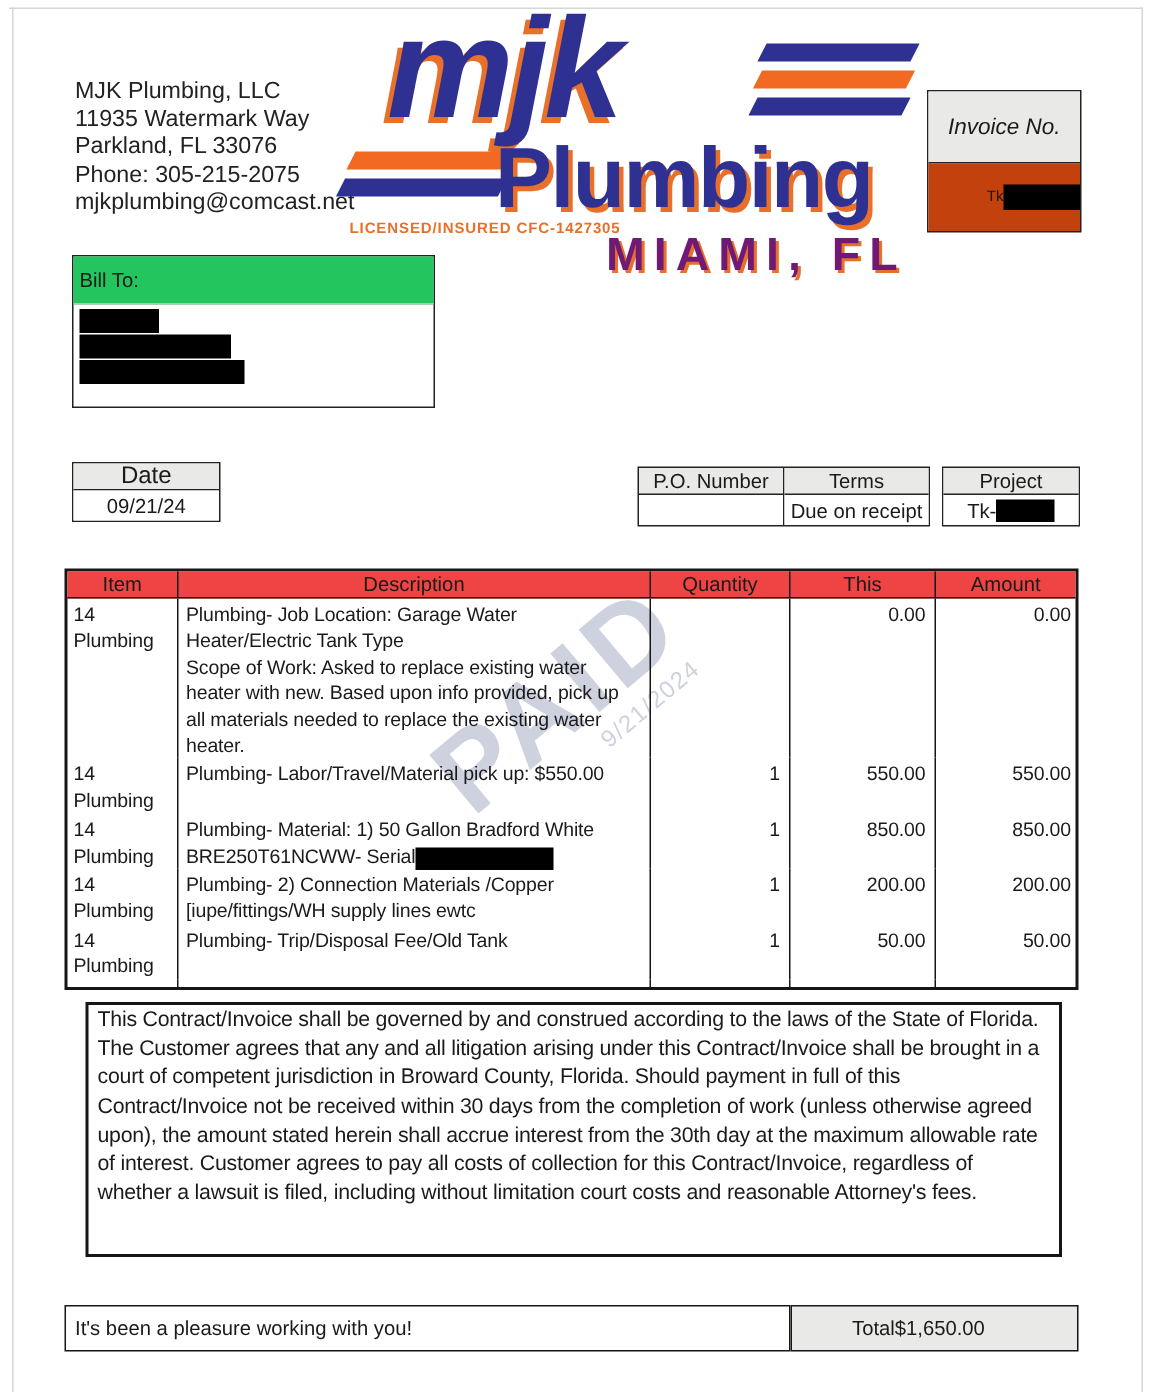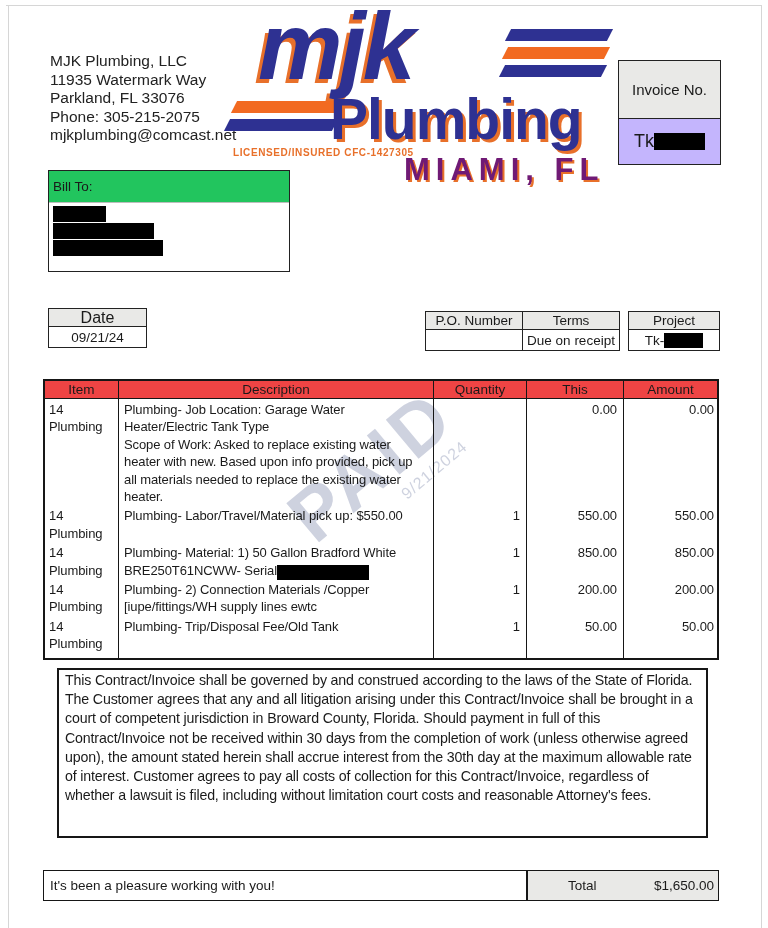--- a/index.html
+++ b/index.html
@@ -23,22 +23,22 @@
   .st-r3 { left:502px; top:65px; width:102px; }
   .st-l1 { left:234px; top:101px; width:108px; }
   .st-l2 { left:227px; top:119px; width:108px; }
   .logo-plumbing { position:absolute; left:330px; top:86px; font-size:57px; font-weight:bold; letter-spacing:-1px; color:#2E3192; text-shadow:3px 3px 0 #E8702A; }
   .logo-license { position:absolute; left:233px; top:147px; font-size:10px; letter-spacing:0.6px; color:#E8702A; font-weight:bold; }
   .logo-city { position:absolute; left:404px; top:152px; font-size:31px; font-weight:bold; letter-spacing:6px; color:#701a75; text-shadow:2px 2px 0 #E8702A; }
 
   
   .hdrcell { background:#e9e9e7; display:flex; align-items:center; justify-content:center; }
   .invoice-box { position:absolute; left:618px; top:60px; width:103px; border:1px solid #222; }
-  .invoice-box .hdrcell { height:58px; border-bottom:1px solid #222; font-size:15px; }
-  .invoice-box .val { height:45px; display:flex; align-items:center; justify-content:center; font-size:18px; background:#c4b5fd; }
+  .invoice-box .hdrcell { height:48px; border-bottom:1px solid #222; font-size:15px;font-style:italic; }
+  .invoice-box .val { height:45px; display:flex; align-items:center; justify-content:flex-end; font-size:10px; background:#c2410c; }
 
   .billto-box { position:absolute; left:48px; top:170px; width:242px; height:102px; border:1px solid #222; background:#fff; }
   .billto-box .bt-head { background:#22c55e; border-bottom:1px solid #bdbdbd; height:32px; font-size:13.5px; padding-left:4px; display:flex; align-items:center; }
   .redbar { background:#000; height:16px; margin:1px 0 0 4px; }
 
   .date-box { position:absolute; left:48px; top:308px; width:99px; border:1px solid #222; }
   .date-box .hdrcell { height:18px; border-bottom:1px solid #222; font-size:16px; }
   .date-box .val { height:20px; display:flex; align-items:center; justify-content:center; font-size:13.5px; background:#fff; }
 
   .poterms { position:absolute; left:425px; top:311px; width:195px; border:1px solid #222; display:flex; }
@@ -76,21 +76,21 @@
   .t-row .c-desc { padding:2px 17px 0 5px; white-space:pre-line; }
   .t-row .c-qty, .t-row .c-rate { text-align:right; padding:2px 6px 0 0; }
   .t-row .c-amt { text-align:right; padding:2px 3px 0 0; }
   .serial-red { display:inline-block; width:92px; height:15px; background:#000; vertical-align:text-bottom; transform:translateY(2px); }
 
   
   .legal-box { position:absolute; left:57px; top:668px; width:651px; height:170px; border:2px solid #161616; padding:1px 6px; font-size:14.2px; line-height:19.2px; letter-spacing:-0.15px; background:#fff; }
 
   
   .footer-msg { position:absolute; left:43px; top:870px; width:484px; height:31px; border:1.5px solid #161616; display:flex; align-items:center; padding-left:6px; font-size:13.5px; background:#fff; }
-  .footer-total { position:absolute; left:527px; top:870px; width:192px; height:31px; border:1.5px solid #161616; background:#e9e9e7; display:flex; align-items:center; justify-content:space-between; padding:0 4px 0 40px; font-size:13.5px; }
+  .footer-total { position:absolute; left:527px; top:870px; width:192px; height:31px; border:1.5px solid #161616; background:#e9e9e7; display:flex; align-items:center; padding:0 4px 0 40px; font-size:13.5px; }
 </style>
 </head>
 <body>
 
 <div class="page">
   <div class="page-edge edge-top"></div>
   <div class="page-edge edge-left"></div>
   <div class="page-edge edge-right"></div>
 
   <div class="company">

